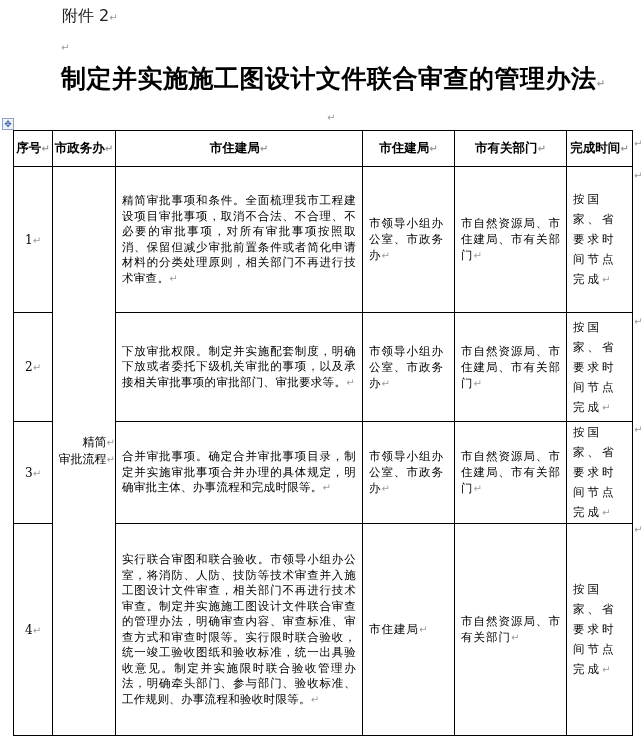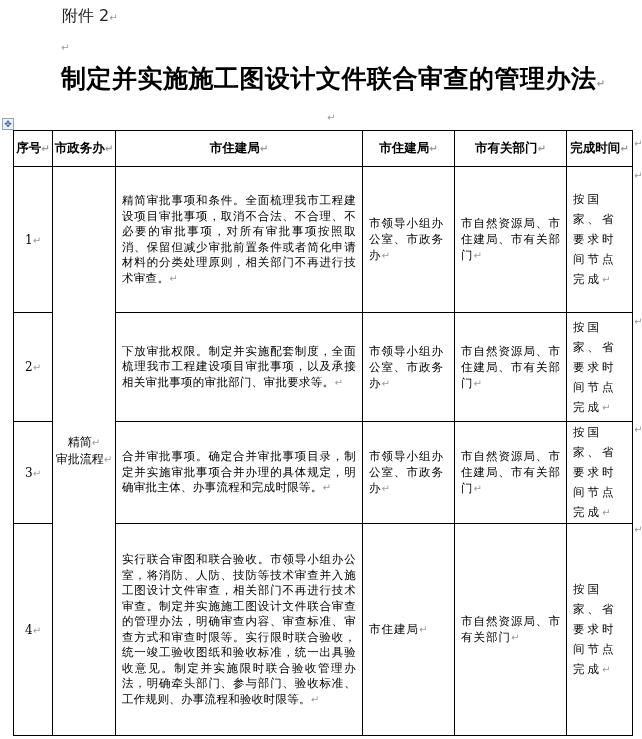--- a/index.html
+++ b/index.html
@@ -15,21 +15,21 @@
   .move-handle { position:absolute; left:2px; top:118px; width:10px; height:10px;
                  border:1px solid #8da2c4; background:#eef3fb; color:#3a5a9a;
                  font-size:9px; line-height:10px; text-align:center;
                  font-family:"DejaVu Sans", sans-serif; }
   table.grid { position:absolute; left:13px; top:130px; border-collapse:collapse;
                table-layout:fixed; width:619px; }
   table.grid td, table.grid th { border:1.3px solid #000; padding:0; vertical-align:middle; }
   th { font-weight:bold; font-size:12.5px; height:35px; text-align:center;
        font-family:"DejaVu Sans", sans-serif; }
   .num { text-align:center; font-size:12px; }
-  .stage { text-align:center; font-size:12px; line-height:16px; }
+  .stage { text-align:right; font-size:12px; line-height:16px; }
   .content { font-size:11.5px; line-height:15.5px; padding:0 6px 0 6px !important;
              text-align:justify; letter-spacing:0.3px; }
   .dept { font-size:11.5px; line-height:16px; padding:0 4px 0 6px !important; letter-spacing:1px;margin-left:20px; }
   .time { font-size:11.5px; line-height:20px; padding:0 4px 0 6px !important; letter-spacing:3px; }
   .row-mark { position:absolute; left:634px; }
 </style>
 </head>
 <body>
 
 <div class="attach">
@@ -69,21 +69,21 @@
       <div><span>审批流程</span><span class="mark">↵</span></div>
     </td>
     <td class="content"><span>精简审批事项和条件。全面梳理我市工程建设项目审批事项，取消不合法、不合理、不必要的审批事项，对所有审批事项按照取消、保留但减少审批前置条件或者简化申请材料的分类处理原则，相关部门不再进行技术审查。</span><span class="mark">↵</span></td>
     <td class="dept"><span>市领导小组办公室、市政务办</span><span class="mark">↵</span></td>
     <td class="dept"><span>市自然资源局、市住建局、市有关部门</span><span class="mark">↵</span></td>
     <td class="time"><span>按国家、省要求时间节点完成</span><span class="mark">↵</span></td>
   </tr>
 
   <tr style="height:109px">
     <td class="num"><span>2</span><span class="mark">↵</span></td>
-    <td class="content"><span>下放审批权限。制定并实施配套制度，全面梳理我市工程建设项目审批事项，以及承接相关审批事项的审批部门、审批要求等。</span><span class="mark">↵</span></td>
+    <td class="content"><span>下放审批权限。制定并实施配套制度，明确下放或者委托下级机关审批的事项，以及承接相关审批事项的审批部门、审批要求等。</span><span class="mark">↵</span></td>
     <td class="dept"><span>市领导小组办公室、市政务办</span><span class="mark">↵</span></td>
     <td class="dept"><span>市自然资源局、市住建局、市有关部门</span><span class="mark">↵</span></td>
     <td class="time"><span>按国家、省要求时间节点完成</span><span class="mark">↵</span></td>
   </tr>
 
   <tr style="height:99px">
     <td class="num"><span>3</span><span class="mark">↵</span></td>
     <td class="content"><span>合并审批事项。确定合并审批事项目录，制定并实施审批事项合并办理的具体规定，明确审批主体、办事流程和完成时限等。</span><span class="mark">↵</span></td>
     <td class="dept"><span>市领导小组办公室、市政务办</span><span class="mark">↵</span></td>
     <td class="dept"><span>市自然资源局、市住建局、市有关部门</span><span class="mark">↵</span></td>

